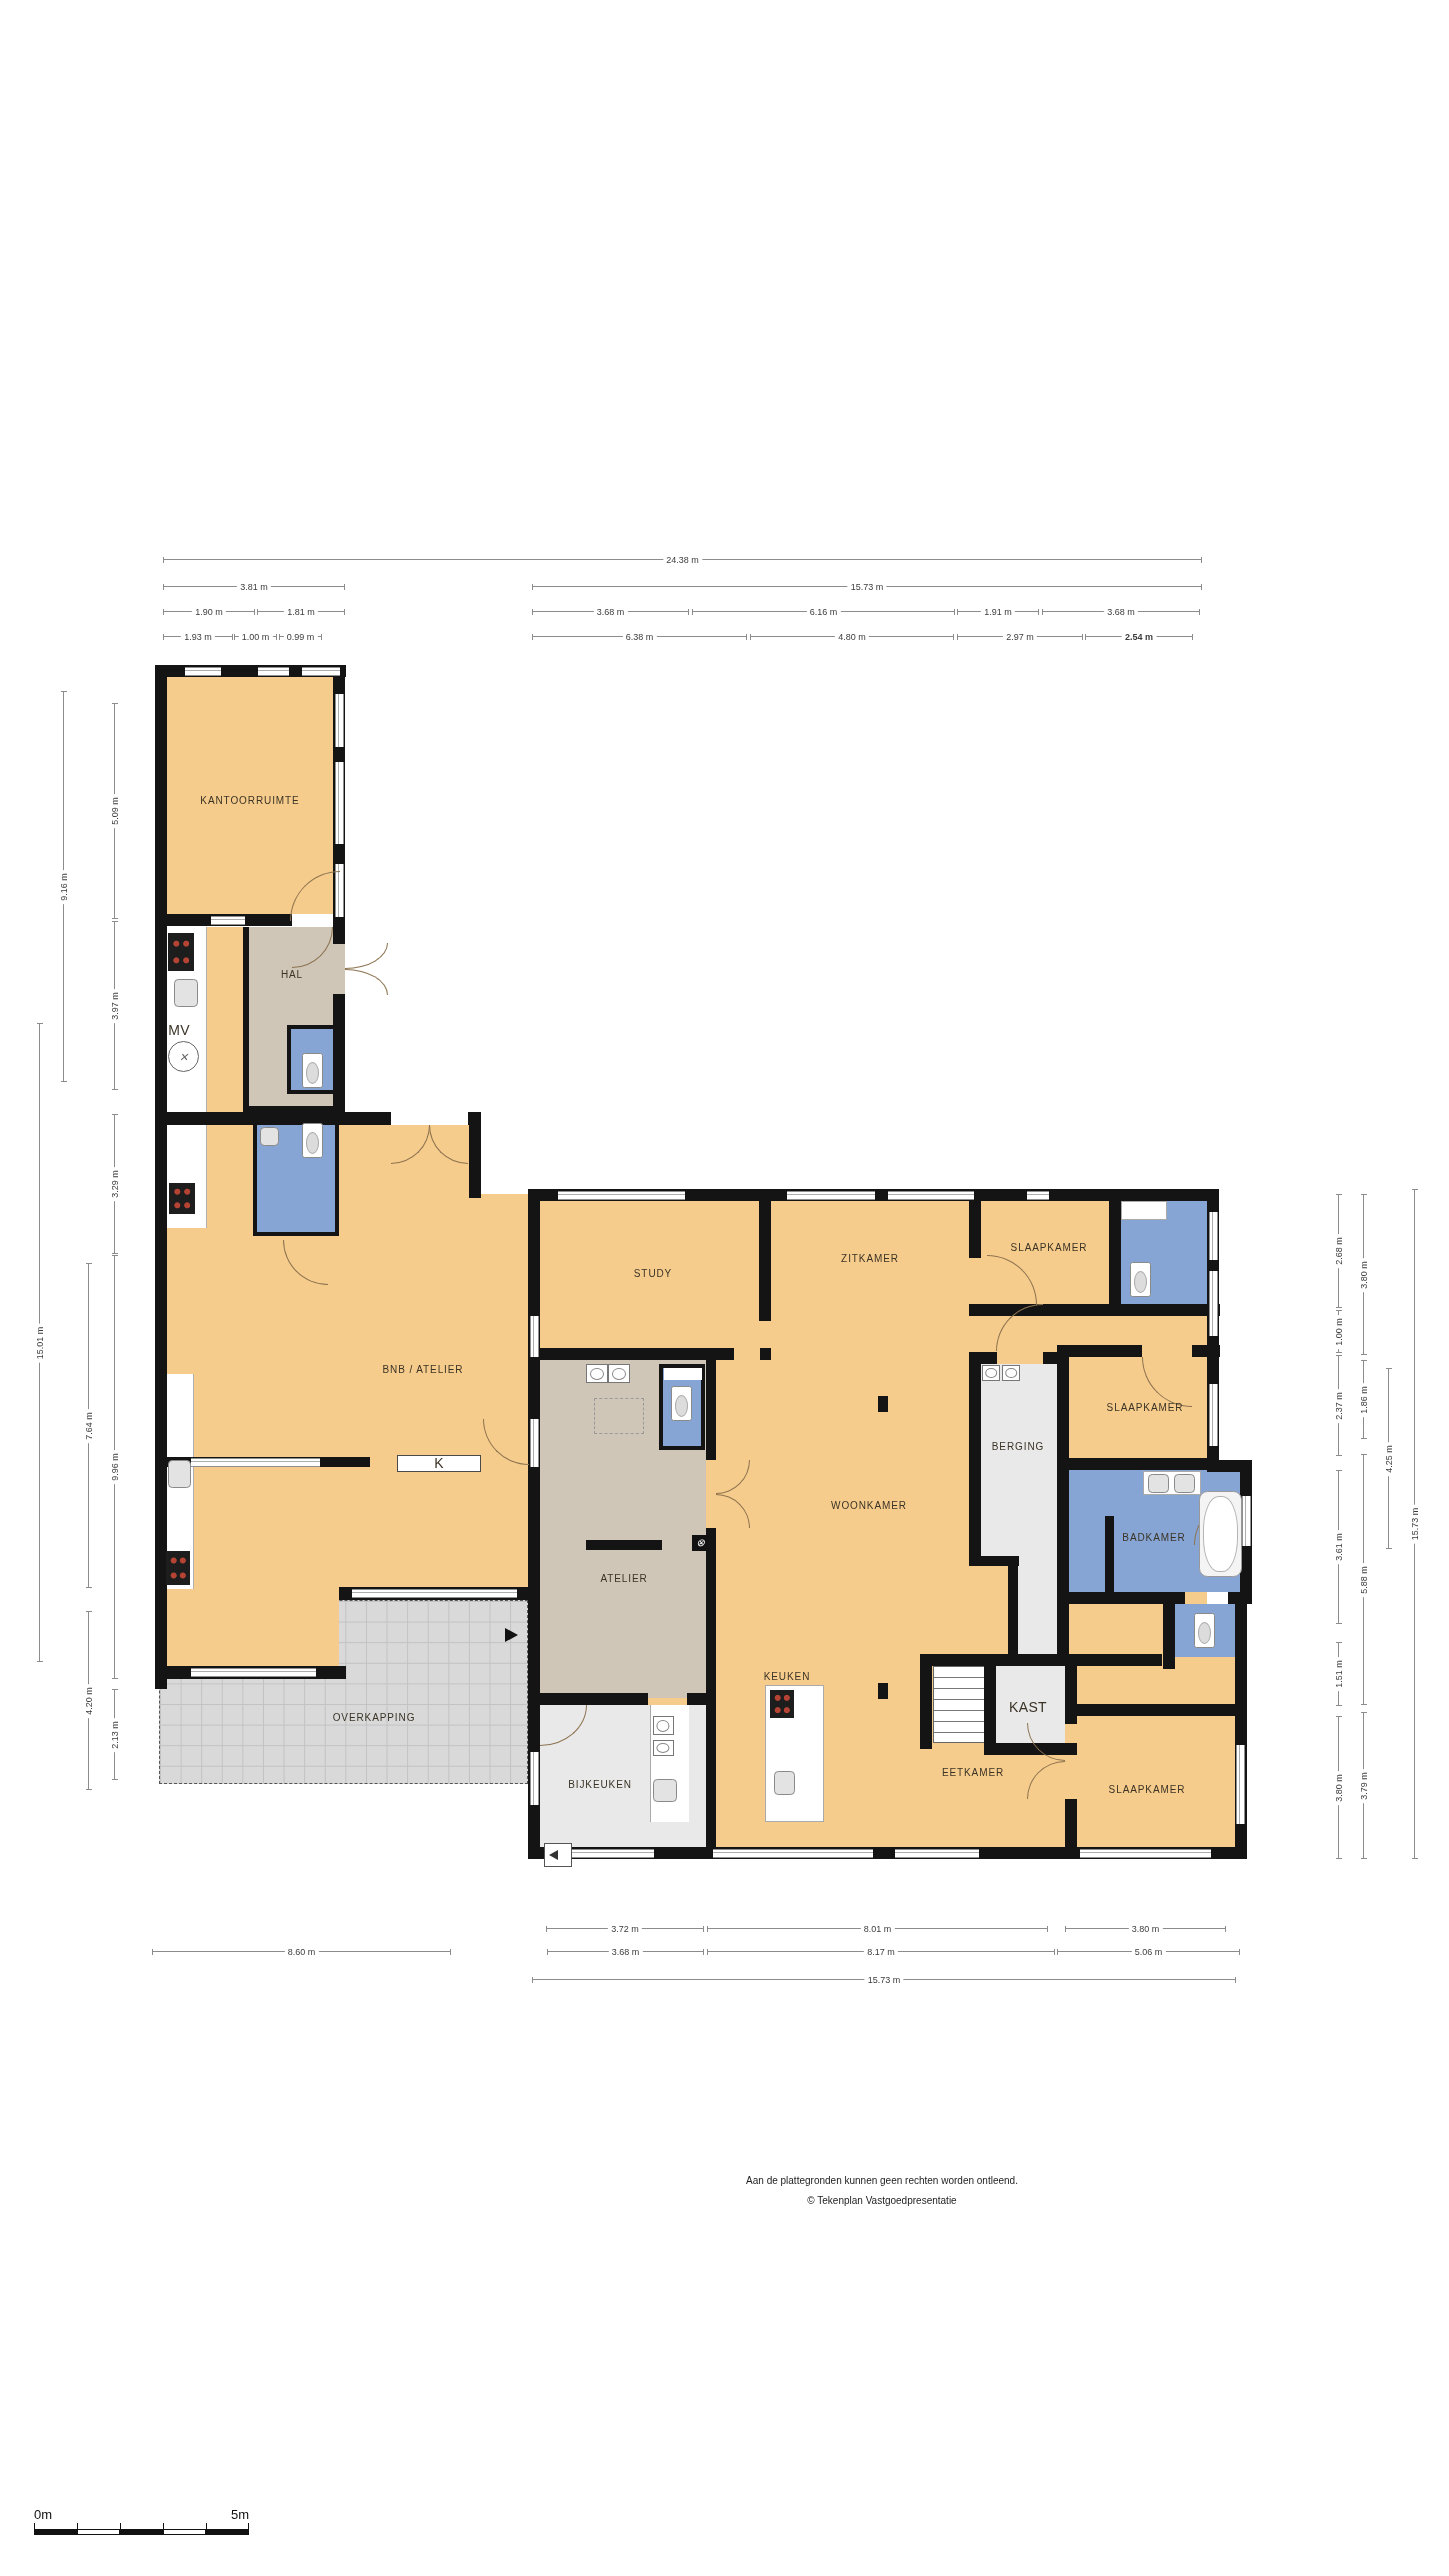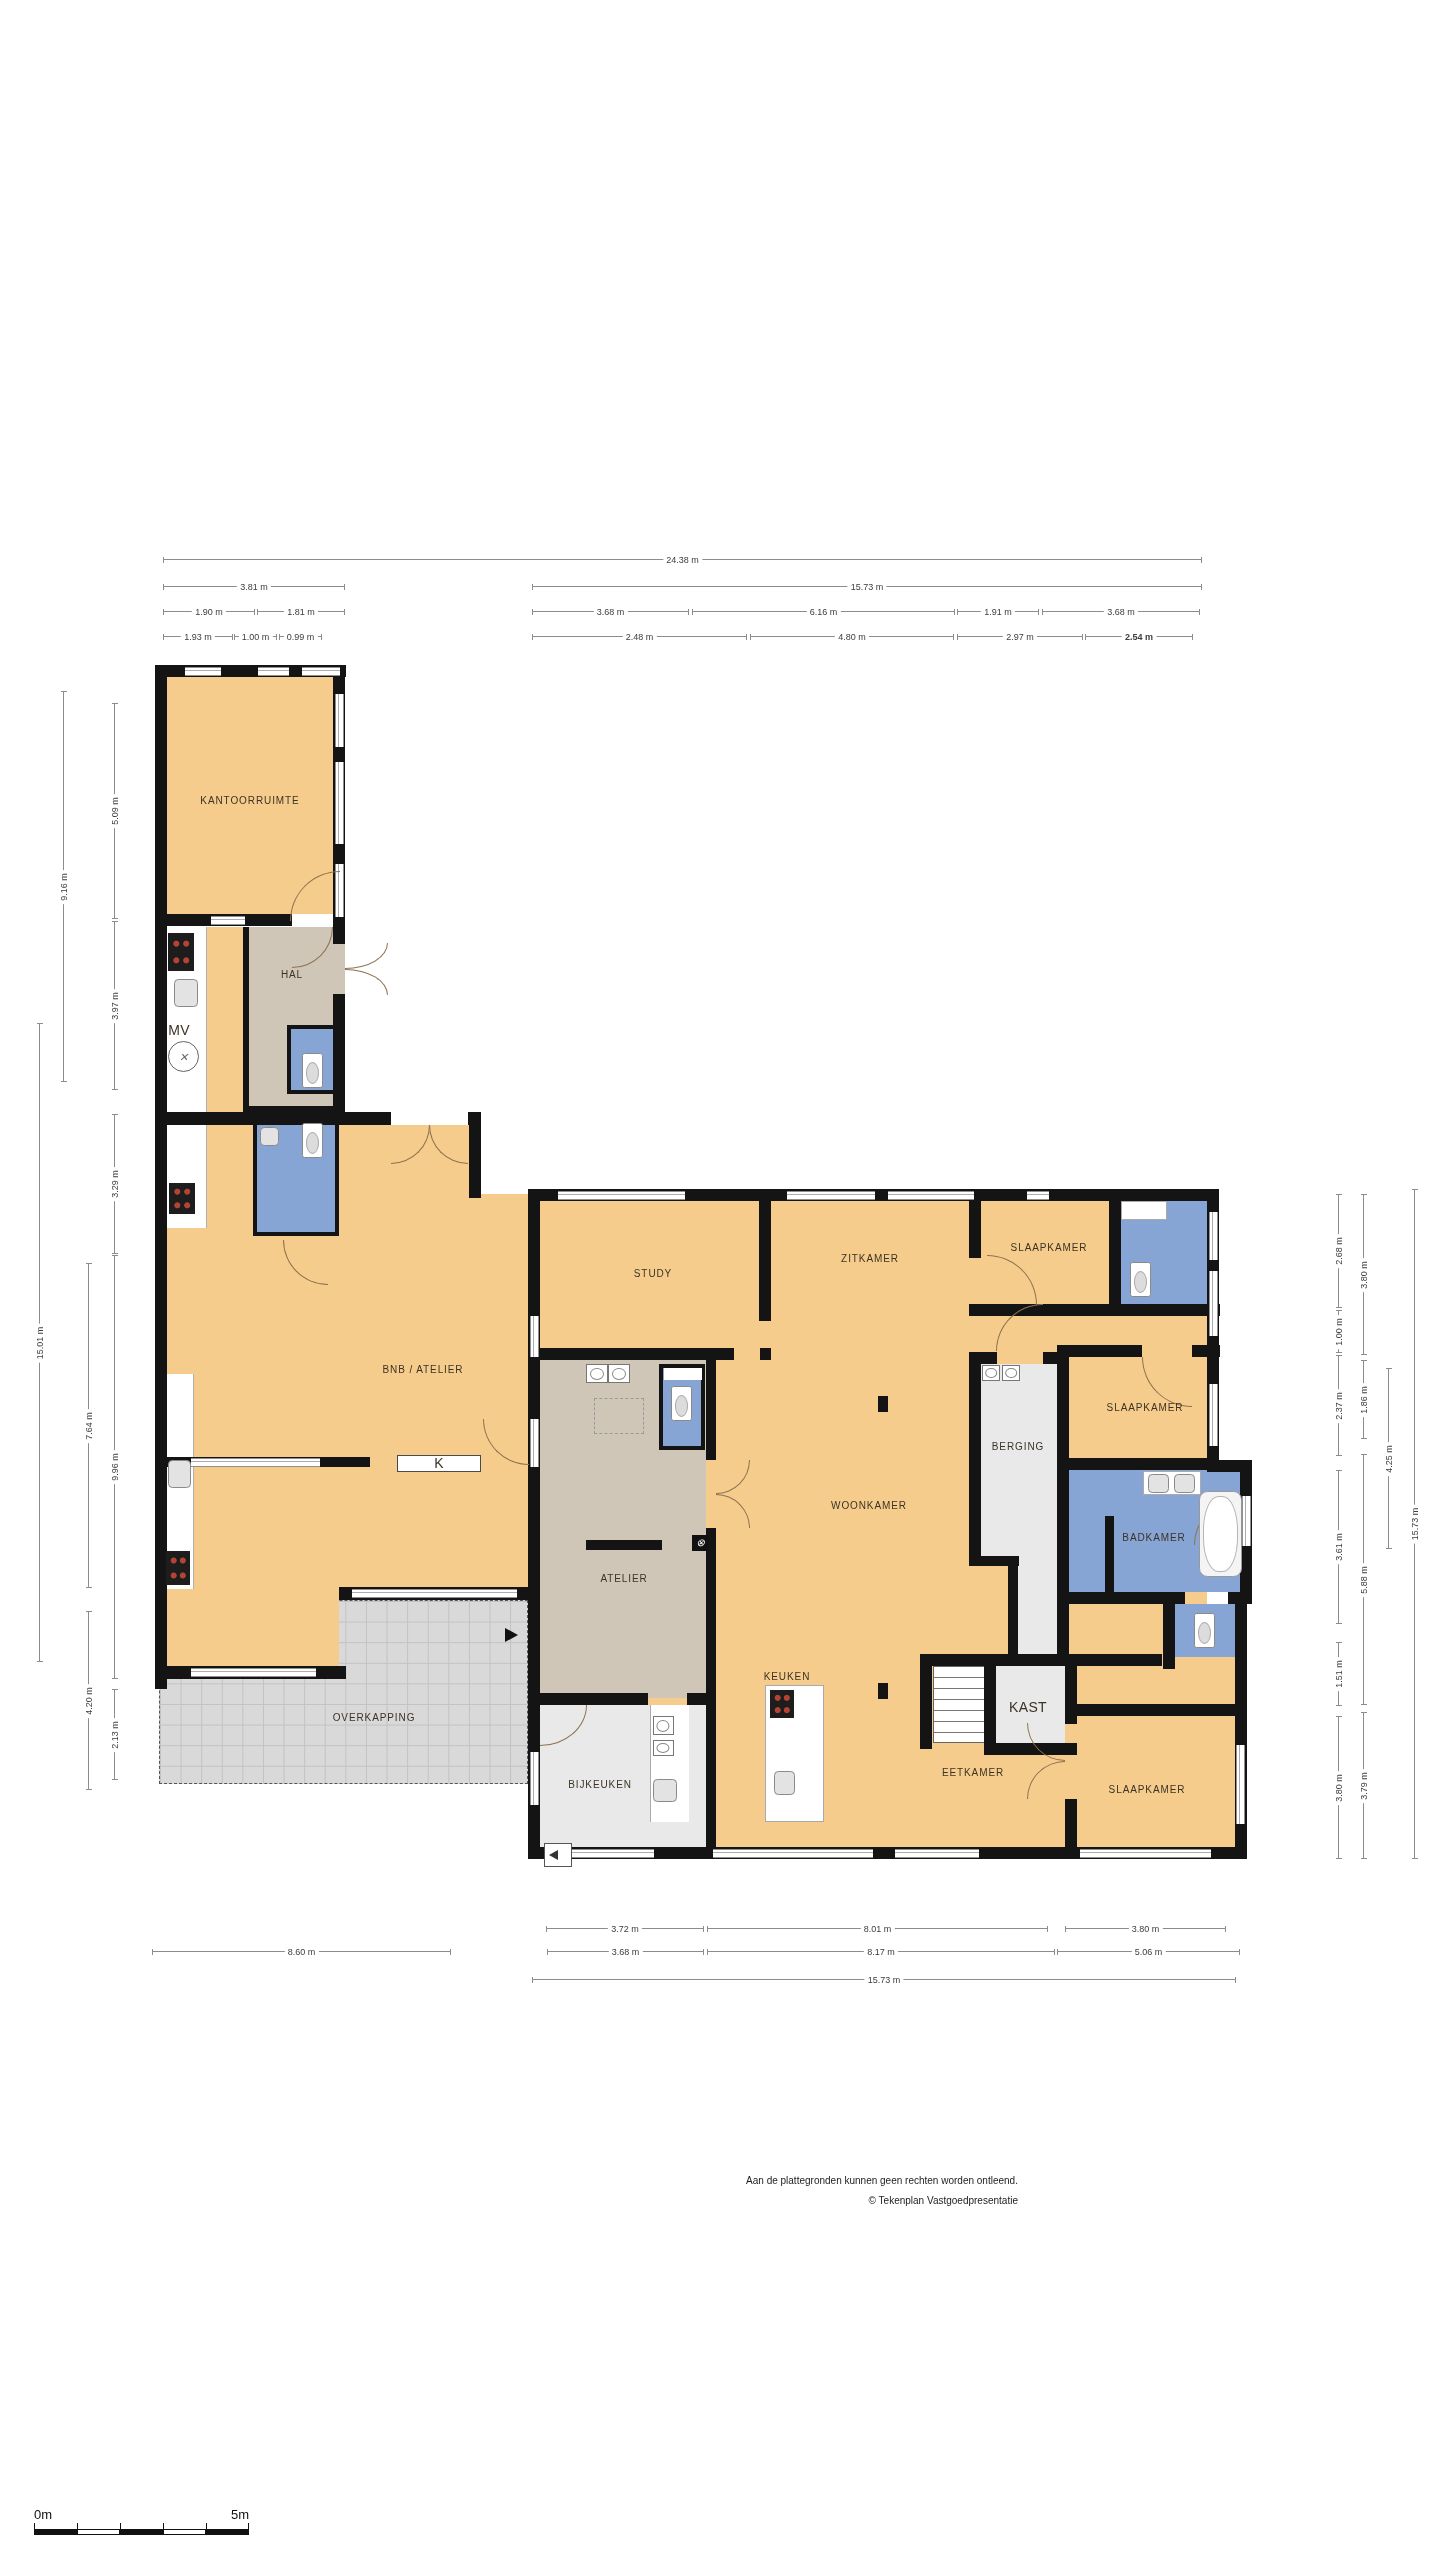--- a/index.html
+++ b/index.html
@@ -49,21 +49,21 @@
   #title .t2{font-size:18px;margin-top:6px}
   .dimh{position:absolute;border-top:0.9px solid #8c8c8c}
   .dimv{position:absolute;border-left:0.9px solid #8c8c8c}
   .dimh .tkL,.dimh .tkR{position:absolute;width:0.9px;height:6px;background:#8c8c8c;top:-3.4px}
   .dimh .tkL{left:0}.dimh .tkR{right:0}
   .dimv .tkL,.dimv .tkR{position:absolute;height:0.9px;width:6px;background:#8c8c8c;left:-3.4px}
   .dimv .tkL{top:0}.dimv .tkR{bottom:0}
   .dlab{position:absolute;font-size:9px;color:#3c3c3c;background:#fff;padding:0 3.4px;white-space:nowrap}
   .dimh .dlab{left:50%;top:0;transform:translate(-50%,-50%)}
   .dimv .dlab{top:50%;left:0;transform:translate(-50%,-50%) rotate(-90deg)}
-  #footer{position:absolute;left:882px;top:2171px;transform:translateX(-50%);text-align:right;
+  #footer{position:absolute;left:882px;top:2171px;transform:translateX(-50%);text-align:center;
           font-size:10px;color:#1c1c1c;line-height:1.95}
   #scalebar{position:absolute;left:34px;top:2507px;width:215px;height:29px;font-size:13px;color:#111}
   .sseg{position:absolute;top:22px;height:6px;box-sizing:border-box}
   .sb{background:#111}.sw{background:#fff;border:0.9px solid #111}
   .stick{position:absolute;top:15.5px;width:0.9px;height:6.9px;background:#111}
   .slab0{position:absolute;left:0;top:0}.slab5{position:absolute;right:0;top:0}
 </style>
 </head>
 <body>
 
@@ -324,21 +324,21 @@
         <span class="dlab">1.00 m</span>
       </div>
       <div class="dimh" style="left: 279px; top: 636px; width: 43px;">
         <i class="tkL"></i>
         <i class="tkR"></i>
         <span class="dlab">0.99 m</span>
       </div>
       <div class="dimh" style="left: 532px; top: 636px; width: 215px;">
         <i class="tkL"></i>
         <i class="tkR"></i>
-        <span class="dlab">2.48 m</span>
+        <span class="dlab">6.38 m</span>
       </div>
       <div class="dimh" style="left: 750px; top: 636px; width: 204px;">
         <i class="tkL"></i>
         <i class="tkR"></i>
         <span class="dlab">4.80 m</span>
       </div>
       <div class="dimh" style="left: 957px; top: 636px; width: 126px;">
         <i class="tkL"></i>
         <i class="tkR"></i>
         <span class="dlab">2.97 m</span>

